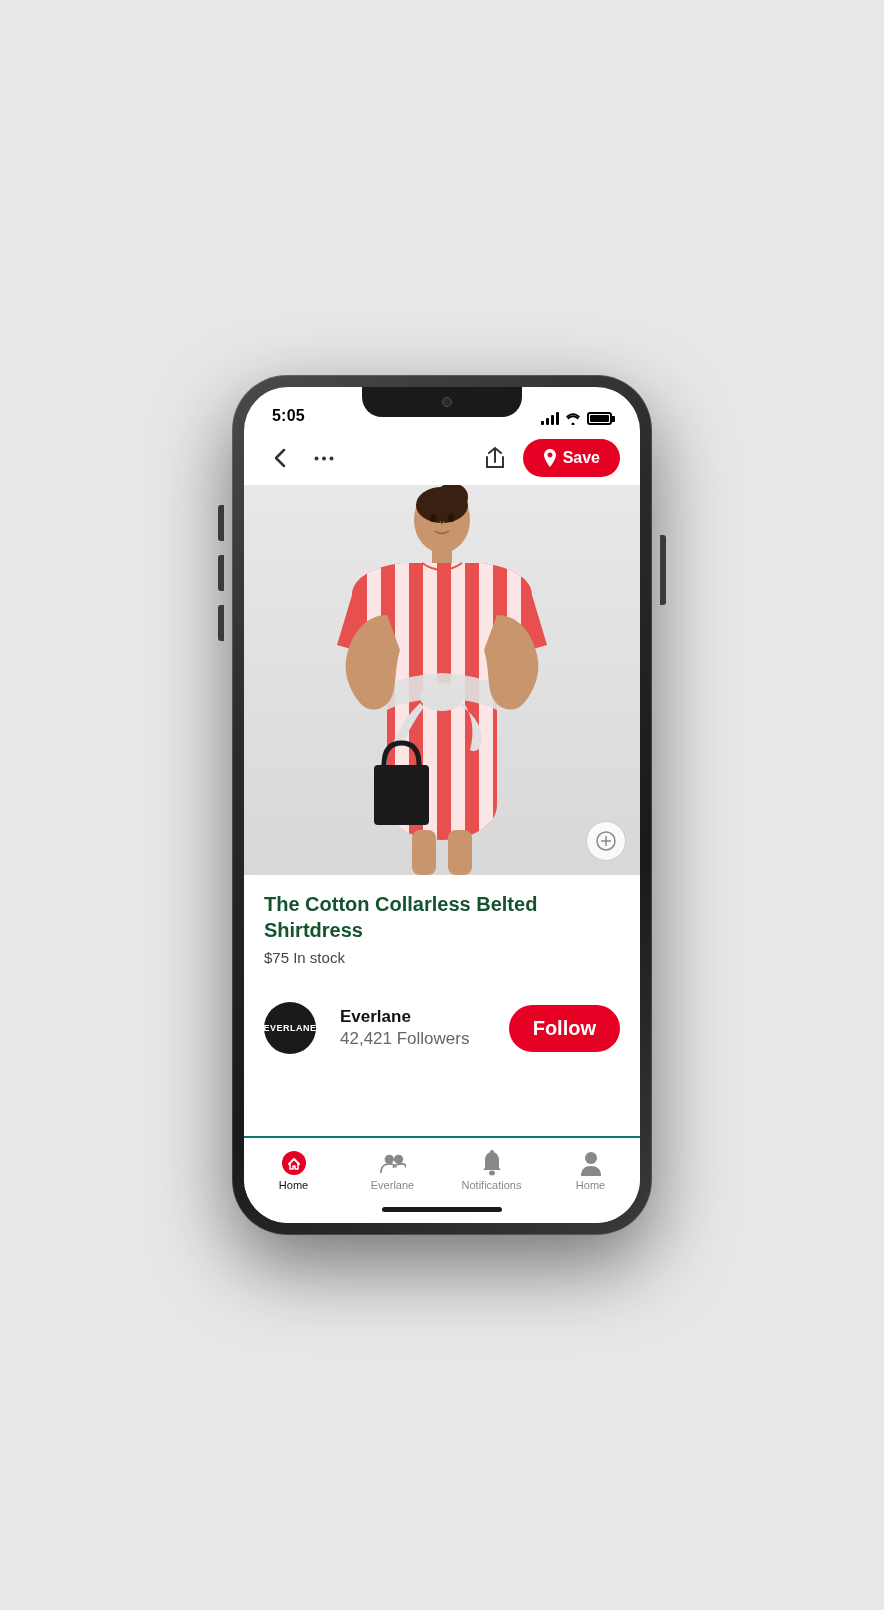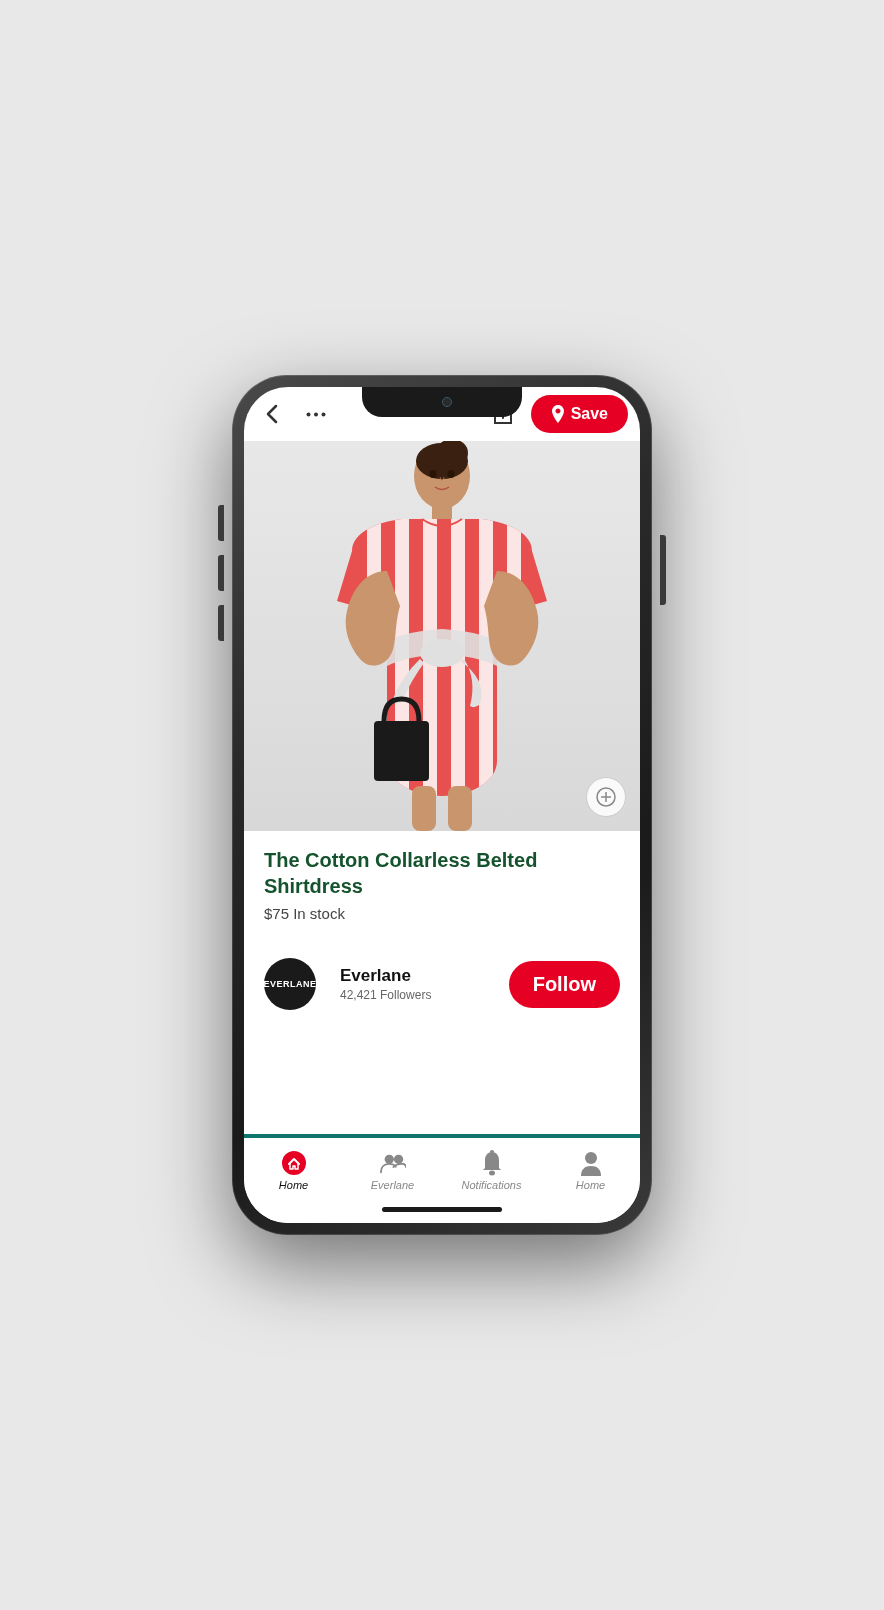--- a/index.html
+++ b/index.html
@@ -131,21 +131,21 @@
     .battery-fill {
       width: 100%;
       height: 100%;
       background: #000;
       border-radius: 1px;
     }
     
     .nav-bar {
       display: flex;
       align-items: center;
-      padding: 8px 12px;
+      padding: 8px 20px;
       gap: 12px;
     }
     .nav-back {
       width: 32px;
       height: 32px;
       display: flex;
       align-items: center;
       justify-content: center;
       cursor: pointer;
     }
@@ -253,42 +253,41 @@
       letter-spacing: 0.5px;
       text-align: center;
     }
     .seller-info { flex: 1; }
     .seller-name {
       font-size: 17px;
       font-weight: 700;
       color: #111;
     }
     .seller-followers {
-      font-size: 12px;
+      font-size: 17px;
       color: #666;
       margin-top: 2px;
     }
     .follow-btn {
       background: #e60023;
       color: #fff;
       border: none;
       border-radius: 24px;
       padding: 12px 24px;
       font-size: 20px;
       font-weight: 600;
       cursor: pointer;
     }
     
     .tab-bar {
       display: flex;
-      border-top: 4px solid #0f766e;
+      border-top: 2px solid #0f766e;
       background: #fff;
       padding: 8px 0 0;
       margin-top: auto;
-      font-style: italic;
     }
     .tab-item {
       flex: 1;
       display: flex;
       flex-direction: column;
       align-items: center;
       padding: 4px 0 8px;
       cursor: pointer;
       gap: 3px;
     }
@@ -322,20 +321,39 @@
   </style>
 </head>
 <body>
 
 <div class="phone-outer">
   <div class="phone-inner">
     <div class="notch">
       <div class="notch-camera"></div>
     </div>
 
+    <div class="status-bar">
+      <span class="status-time">5:05</span>
+      <div class="status-icons">
+        <div class="signal-bars">
+          <div class="signal-bar" style="height:4px"></div>
+          <div class="signal-bar" style="height:7px"></div>
+          <div class="signal-bar" style="height:10px"></div>
+          <div class="signal-bar" style="height:13px"></div>
+        </div>
+        <svg width="16" height="12" viewBox="0 0 16 12">
+          <path d="M8 9.5a1.5 1.5 0 1 1 0 3 1.5 1.5 0 0 1 0-3z" fill="#000"></path>
+          <path d="M3.5 6.5C5 5 6.4 4.2 8 4.2s3 .8 4.5 2.3l1.4-1.4C12.1 3.3 10.2 2.2 8 2.2S3.9 3.3 2.1 5.1z" fill="#000"></path>
+          <path d="M1 3.5C3 1.5 5.4 0.2 8 0.2s5 1.3 7 3.3l-1.4 1.4C12 3.1 10.1 2 8 2S4 3.1 2.4 4.9z" fill="#000"></path>
+        </svg>
+        <div class="battery-icon">
+          <div class="battery-fill"></div>
+        </div>
+      </div>
+    </div>
 
     <div class="nav-bar">
       <div class="nav-back">
         <svg width="12" height="20" viewBox="0 0 12 20">
           <path d="M10 2L2 10l8 8" stroke="#333" stroke-width="2.5" fill="none" stroke-linecap="round" stroke-linejoin="round"></path>
         </svg>
       </div>
       <div class="nav-more">
         <svg width="20" height="5" viewBox="0 0 20 5">
           <circle cx="2.5" cy="2.5" r="2" fill="#333"></circle>

